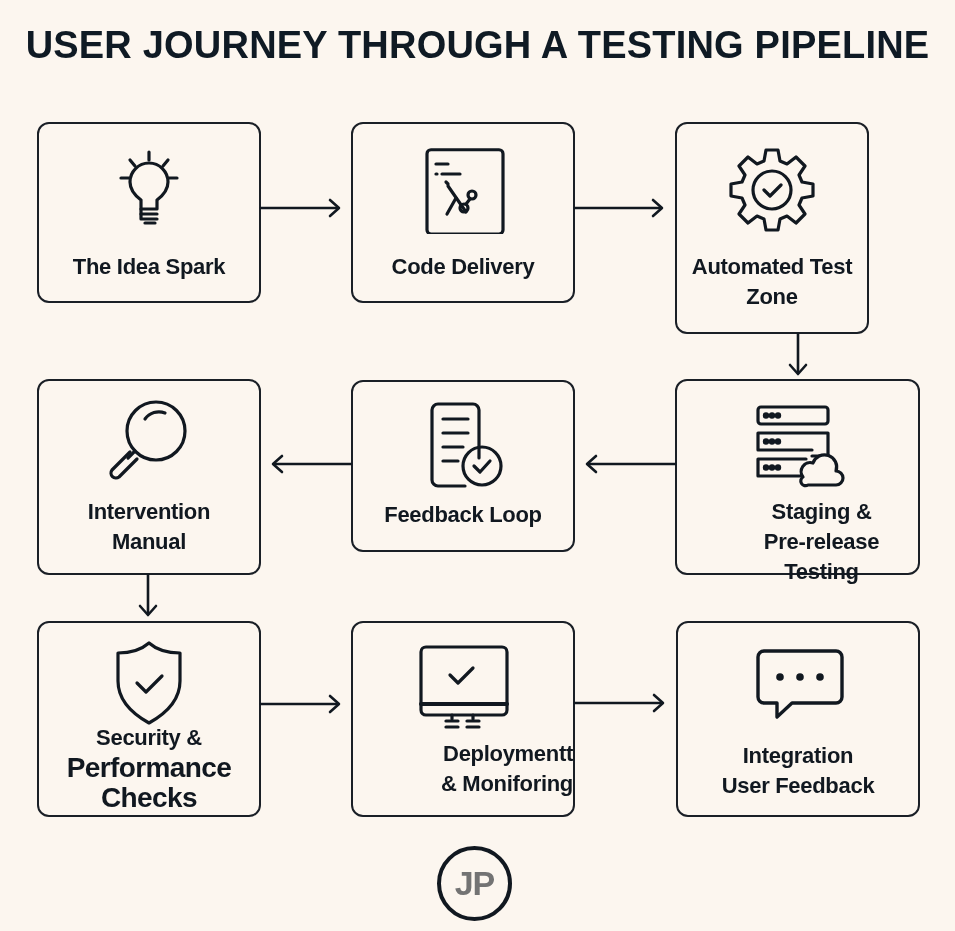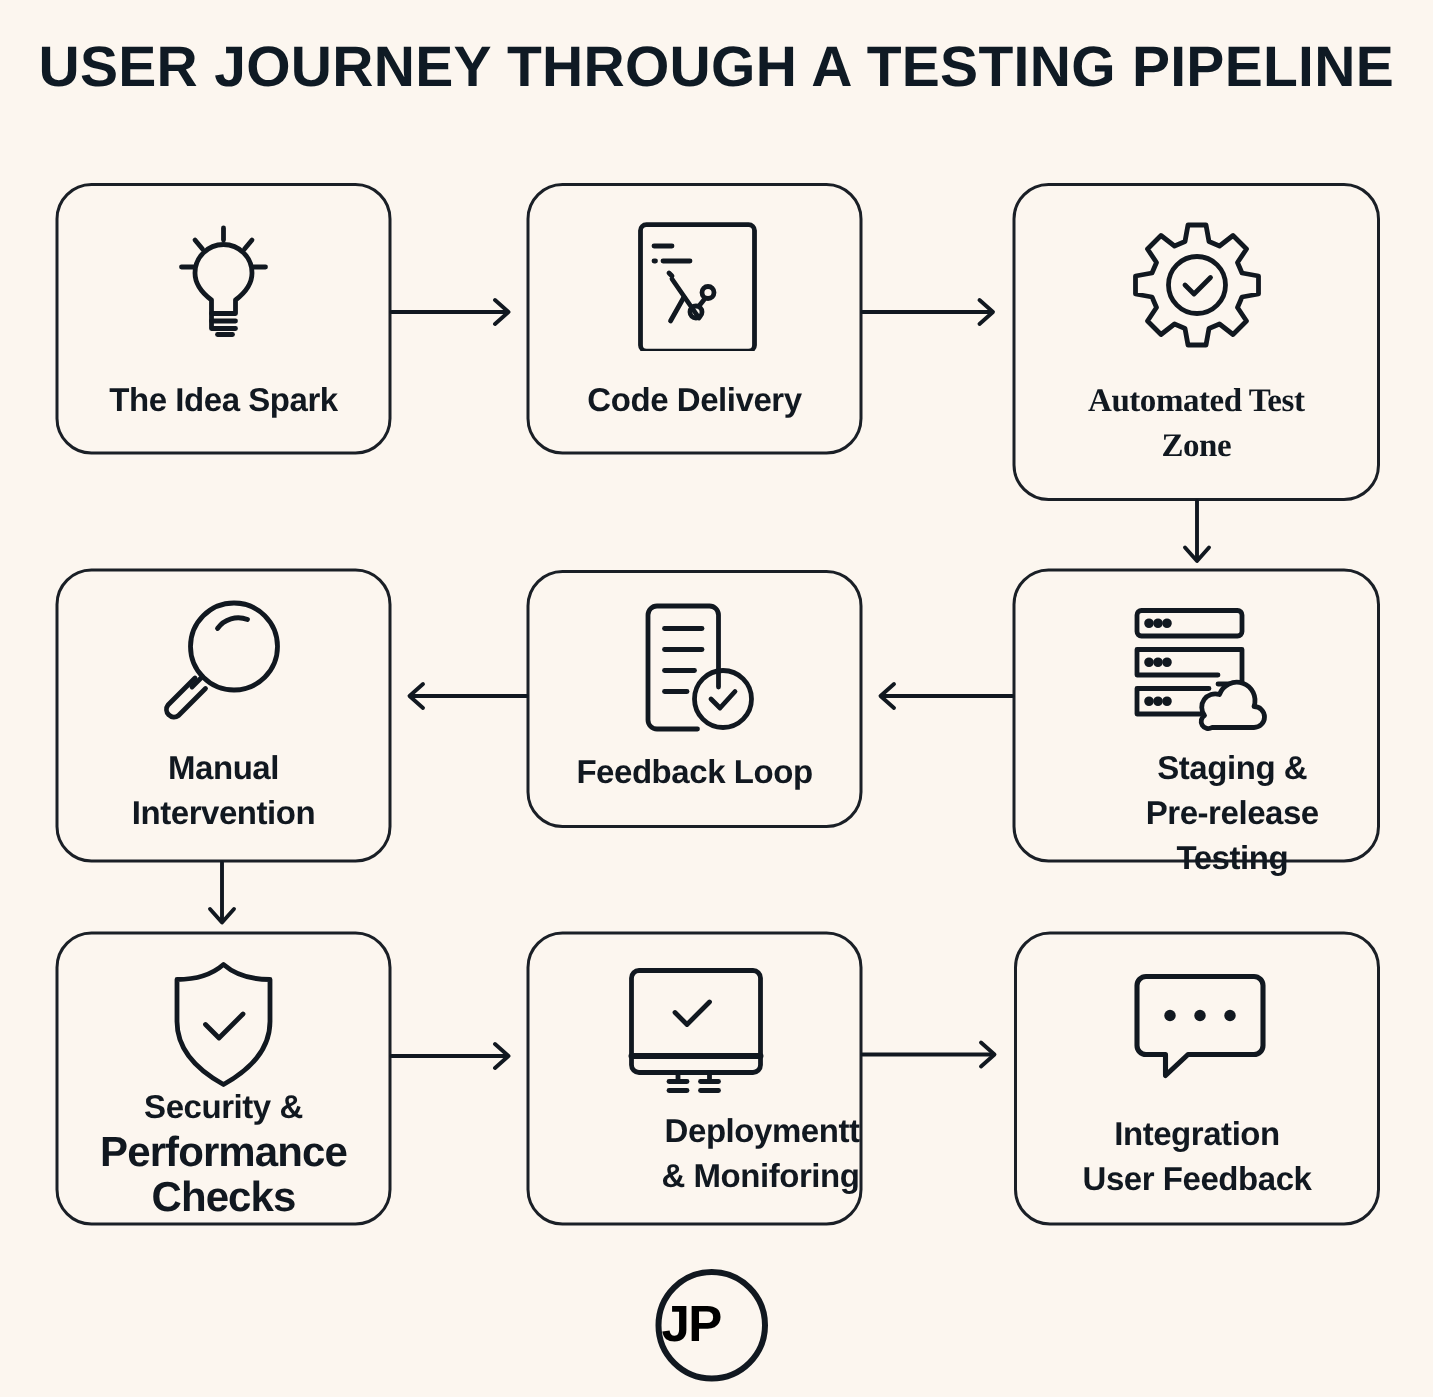--- a/index.html
+++ b/index.html
@@ -9,41 +9,41 @@
     font-family: "Liberation Sans", "DejaVu Sans", sans-serif;
     color: #0f1720;
   }
   .title {
     position: absolute; left: 0; top: 24px; width: 955px;
     text-align: center; font-weight: bold; font-size: 38px;
     letter-spacing: 0.2px; color: #0f1a24;
   }
   .node {
     position: absolute; box-sizing: border-box;
-    border: 2px solid #1a1f26; border-radius: 24px;
+    border: 2px solid #1a1f26; border-radius: 12px;
     background: #fcf6ef;
   }
   .node .icon {
     position: absolute; left: 50%; transform: translateX(-50%);
     width: 96px; height: 96px;
   }
   .node .icon svg { width: 96px; height: 96px; display: block; }
   .node .label {
     position: absolute; left: 0; right: 0; text-align: center;
     font-weight: bold; font-size: 22px; line-height: 30px;
     letter-spacing: -0.3px; color: #111820;
   }
   .node .label span { display: block; }
   .node .label .small { font-size: 28px; letter-spacing: -0.6px; }
   svg.arrows { position: absolute; left: 0; top: 0; width: 955px; height: 931px; pointer-events: none; }
   .logo {
     position: absolute; left: 437px; top: 846px; width: 75px; height: 75px;
     box-sizing: border-box; border: 4px solid #111820; border-radius: 50%;
-    display: flex; align-items: center; justify-content: flex-start;
-    font-weight: bold; font-size: 34px; color: #000000; letter-spacing: -1px;
+    display: flex; align-items: center; justify-content: center;
+    font-weight: bold; font-size: 34px; color: #737373; letter-spacing: -1px;
   }
 </style>
 </head>
 <body>
 
 <div class="title">USER JOURNEY THROUGH A TESTING PIPELINE</div>
 
 <div class="node" style="left:37px;top:122px;width:224px;height:181px;">
   <div class="icon" style="top:18px;">
     <svg viewBox="0 0 96 96" fill="none" stroke="#111820" stroke-width="3.2" stroke-linecap="round" stroke-linejoin="round">
@@ -76,21 +76,21 @@
       <circle cx="57" cy="57" r="4"></circle>
       <circle cx="49" cy="70" r="4"></circle>
       <line x1="55" y1="61" x2="51" y2="66"></line>
     </svg>
   </div>
   <div class="label" style="top:128px;">
     <span>Code Delivery</span>
   </div>
 </div>
 
-<div class="node" style="left:675px;top:122px;width:245px;height:212px;font-family:Liberation Serif, serif;">
+<div class="node" style="left:675px;top:122px;width:194px;height:212px;">
   <div class="icon" style="top:20px;">
     <svg viewBox="0 0 96 96" fill="none" stroke="#111820" stroke-width="3.2" stroke-linecap="round" stroke-linejoin="round">
       <path d="M42 6 L54 6 L56 17 L63 20 L72 13 L81 22 L75 31 L78 38 L89 40 L89 52 L78 54 L75 61 L81 70 L72 79 L63 72 L56 75 L54 86 L42 86 L40 75 L33 72 L24 79 L15 70 L21 61 L18 54 L7 52 L7 40 L18 38 L21 31 L15 22 L24 13 L33 20 L40 17 Z"></path>
       <circle cx="48" cy="46" r="19"></circle>
       <path d="M40 46 L46 52 L57 41"></path>
     </svg>
   </div>
   <div class="label" style="top:128px;">
     <span>Automated Test</span>
     <span>Zone</span>
@@ -100,22 +100,22 @@
 <div class="node" style="left:37px;top:379px;width:224px;height:196px;">
   <div class="icon" style="top:12px;">
     <svg viewBox="0 0 96 96" fill="none" stroke="#111820" stroke-width="3.2" stroke-linecap="round" stroke-linejoin="round">
       <circle cx="55" cy="38" r="29"></circle>
       <path d="M44 26 A17 17 0 0 1 64 20"></path>
       <path d="M34 58 L27 65"></path>
       <path d="M29 59 L11 77 A5 5 0 0 0 18 84 L36 66"></path>
     </svg>
   </div>
   <div class="label" style="top:116px;">
+    <span>Intervention</span>
     <span>Manual</span>
-    <span>Intervention</span>
   </div>
 </div>
 
 <div class="node" style="left:351px;top:380px;width:224px;height:172px;">
   <div class="icon" style="top:14px;">
     <svg viewBox="0 0 96 96" fill="none" stroke="#111820" stroke-width="3.2" stroke-linecap="round" stroke-linejoin="round">
       <path d="M64 62 L64 14 A6 6 0 0 0 58 8 L23 8 A6 6 0 0 0 17 14 L17 84 A6 6 0 0 0 23 90 L50 90"></path>
       <line x1="28" y1="23" x2="53" y2="23"></line>
       <line x1="28" y1="37" x2="53" y2="37"></line>
       <line x1="28" y1="51" x2="48" y2="51"></line>

